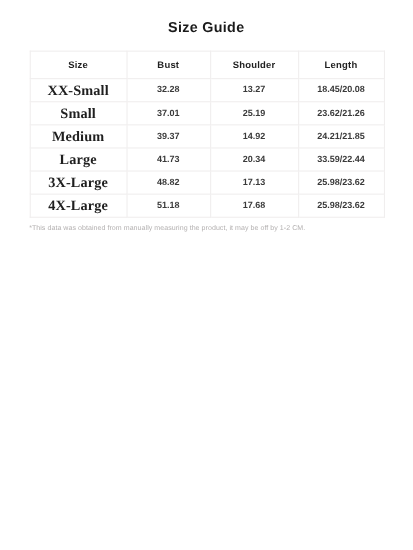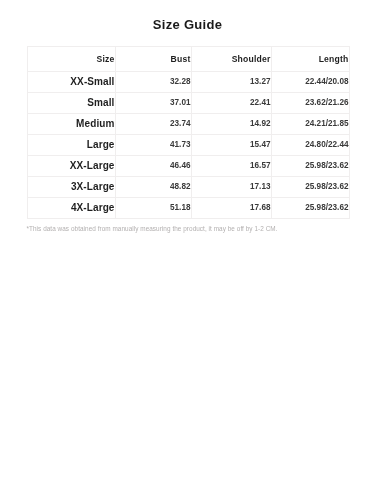--- a/index.html
+++ b/index.html
@@ -41,21 +41,21 @@
 
   table.size-table {
     width: 322px;
     border-collapse: collapse;
     table-layout: fixed;
   }
 
   table.size-table th,
   table.size-table td {
     border: 1px solid #f0eeee;
-    text-align: right;
+    text-align: center;
     vertical-align: middle;
     height: 20px;
     line-height: 20px;
     padding: 0;
     font-size: 8.2px;
     color: #2b2b2b;
     white-space: nowrap;
   }
 
   table.size-table thead th {
@@ -63,22 +63,23 @@
     font-size: 8.6px;
     color: #1f1f1f;
     height: 24px;
     line-height: 24px;
     letter-spacing: 0.2px;
   }
 
   table.size-table tbody td.size-cell {
     font-weight: bold;
     color: #1f1f1f;
-    font-size: 10px;
+    font-size: 13px;
     letter-spacing: 0.1px;
+    font-family: Liberation Serif, serif;
   }
 
   table.size-table tbody td.value-cell {
     font-weight: bold;
     color: #3a3a3a;
   }
 
   col.col-size    { width: 88px; }
   col.col-bust    { width: 76px; }
   col.col-shoulder{ width: 80px; }
@@ -116,45 +117,39 @@
           <th>Bust</th>
           <th>Shoulder</th>
           <th>Length</th>
         </tr>
       </thead>
       <tbody>
         <tr>
           <td class="size-cell">XX-Small</td>
           <td class="value-cell">32.28</td>
           <td class="value-cell">13.27</td>
-          <td class="value-cell">22.44/20.08</td>
+          <td class="value-cell">18.45/20.08</td>
         </tr>
         <tr>
           <td class="size-cell">Small</td>
           <td class="value-cell">37.01</td>
-          <td class="value-cell">22.41</td>
+          <td class="value-cell">25.19</td>
           <td class="value-cell">23.62/21.26</td>
         </tr>
         <tr>
           <td class="size-cell">Medium</td>
-          <td class="value-cell">23.74</td>
+          <td class="value-cell">39.37</td>
           <td class="value-cell">14.92</td>
           <td class="value-cell">24.21/21.85</td>
         </tr>
         <tr>
           <td class="size-cell">Large</td>
           <td class="value-cell">41.73</td>
-          <td class="value-cell">15.47</td>
-          <td class="value-cell">24.80/22.44</td>
-        </tr>
-        <tr>
-          <td class="size-cell">XX-Large</td>
-          <td class="value-cell">46.46</td>
-          <td class="value-cell">16.57</td>
-          <td class="value-cell">25.98/23.62</td>
+          <td class="value-cell">20.34</td>
+          <td class="value-cell">33.59/22.44</td>
         </tr>
         <tr>
           <td class="size-cell">3X-Large</td>
           <td class="value-cell">48.82</td>
           <td class="value-cell">17.13</td>
           <td class="value-cell">25.98/23.62</td>
         </tr>
         <tr>
           <td class="size-cell">4X-Large</td>
           <td class="value-cell">51.18</td>

